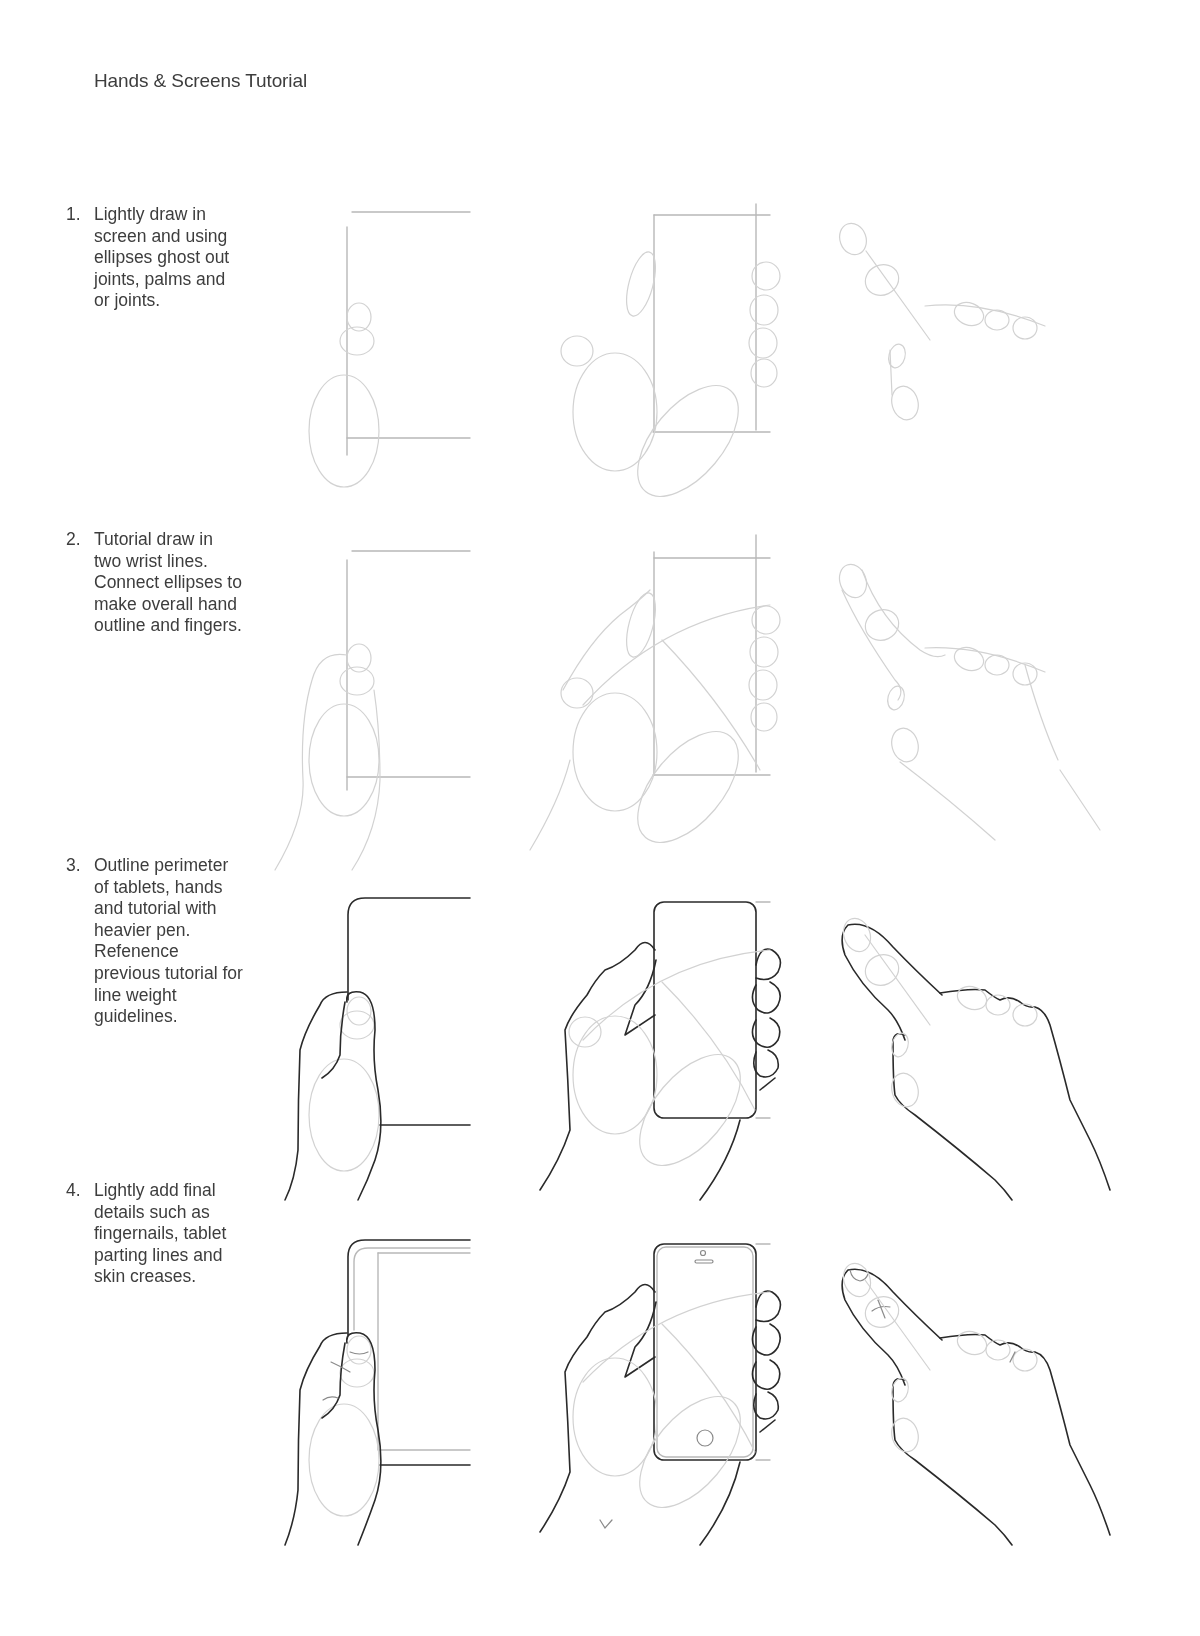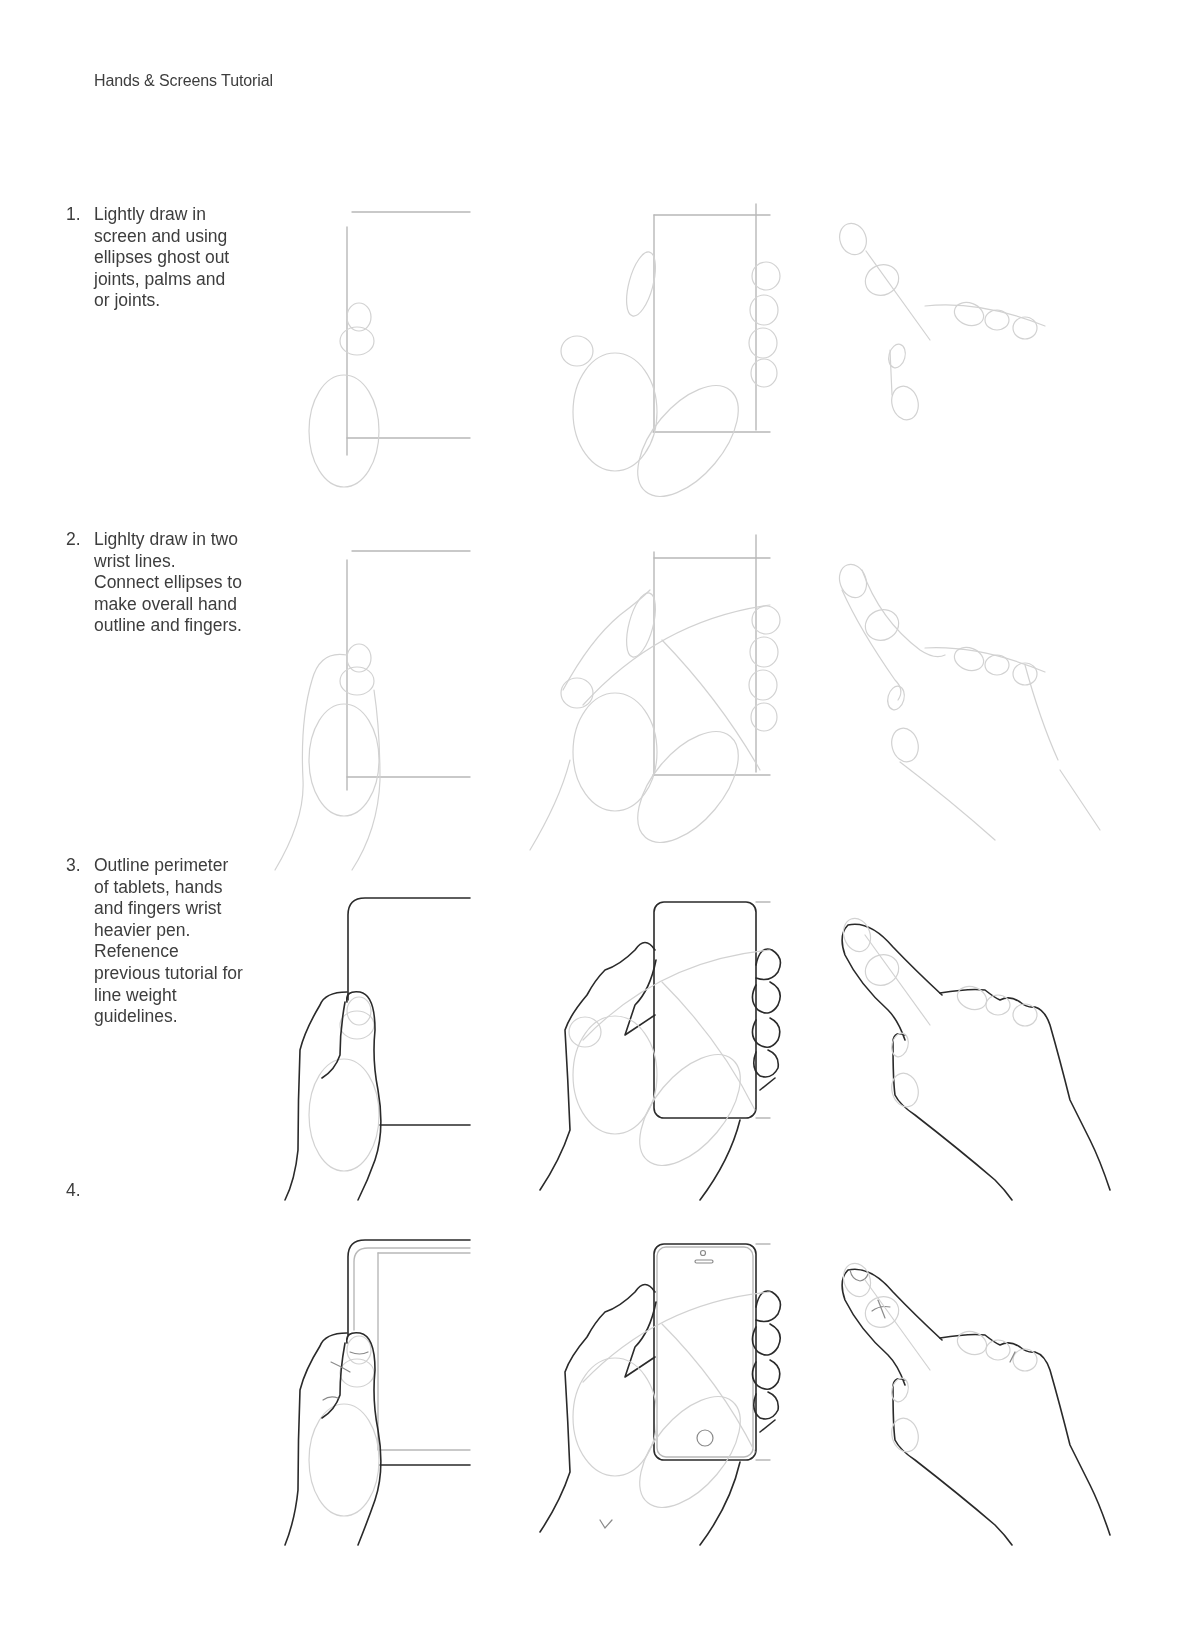--- a/index.html
+++ b/index.html
@@ -8,21 +8,21 @@
       height: 1636px;
       position: relative;
       overflow: hidden;
       font-family: "Liberation Sans", "DejaVu Sans", sans-serif;
       color: #3a3a3a;
     }
     .header {
       position: absolute;
       left: 94px;
       top: 70px;
-      font-size: 16px;
+      font-size: 19px;
       line-height: 22px;
       color: #3d3d3d;
       letter-spacing: -0.1px;
     }
     .header div { white-space: nowrap; }
     .step-text {
       position: absolute;
       left: 66px;
       width: 190px;
       font-size: 17.5px;
@@ -48,28 +48,29 @@
 <div class="header">
   <div>Hands &amp; Screens Tutorial</div>
 </div>
 
 <div class="step-text" style="top:204px;">
   <span class="step-num">1.</span>
   <span class="step-body">Lightly draw in screen and using ellipses ghost out joints, palms and or joints.</span>
 </div>
 <div class="step-text" style="top:529px;">
   <span class="step-num">2.</span>
-  <span class="step-body">Lighlty draw in two wrist lines. Connect ellipses to make overall hand outline and fingers.</span>
+  <span class="step-body">Tutorial draw in two wrist lines. Connect ellipses to make overall hand outline and fingers.</span>
 </div>
 <div class="step-text" style="top:855px;">
   <span class="step-num">3.</span>
-  <span class="step-body">Outline perimeter of tablets, hands and fingers wrist heavier pen. Refenence previous tutorial for line weight guidelines.</span>
+  <span class="step-body">Outline perimeter of tablets, hands and tutorial with heavier pen. Refenence previous tutorial for line weight guidelines.</span>
 </div>
 <div class="step-text" style="top:1180px;">
   <span class="step-num">4.</span>
+  <span class="step-body">Lightly add final details such as fingernails, tablet parting lines and skin creases.</span>
 </div>
 
 <svg class="art" viewBox="0 0 1200 1636">
 
   <g>
     <line class="gm" x1="352" y1="212" x2="470" y2="212"></line>
     <line class="gm" x1="347" y1="227" x2="347" y2="455"></line>
     <line class="gm" x1="347" y1="438" x2="470" y2="438"></line>
     <ellipse class="g" cx="359" cy="317" rx="12" ry="14"></ellipse>
     <ellipse class="g" cx="357" cy="341" rx="17" ry="14"></ellipse>

